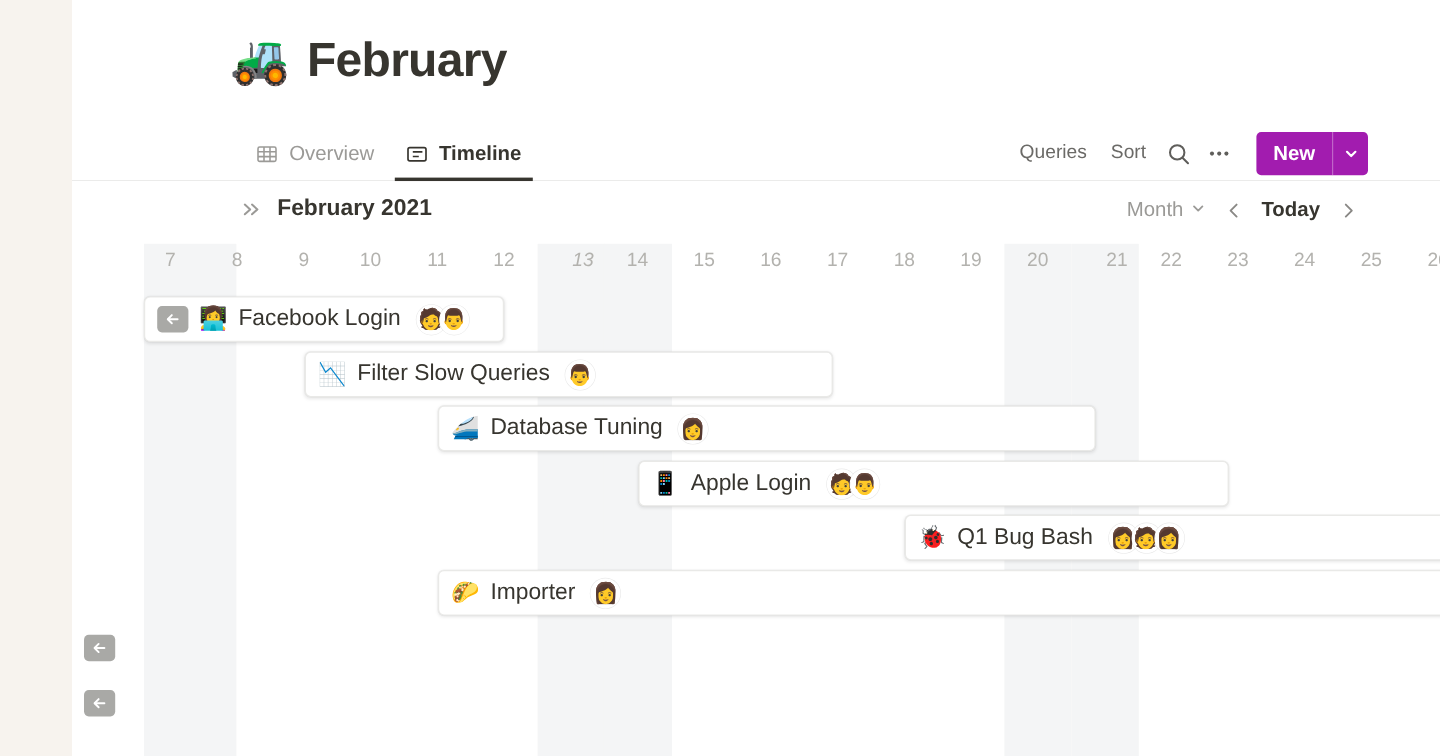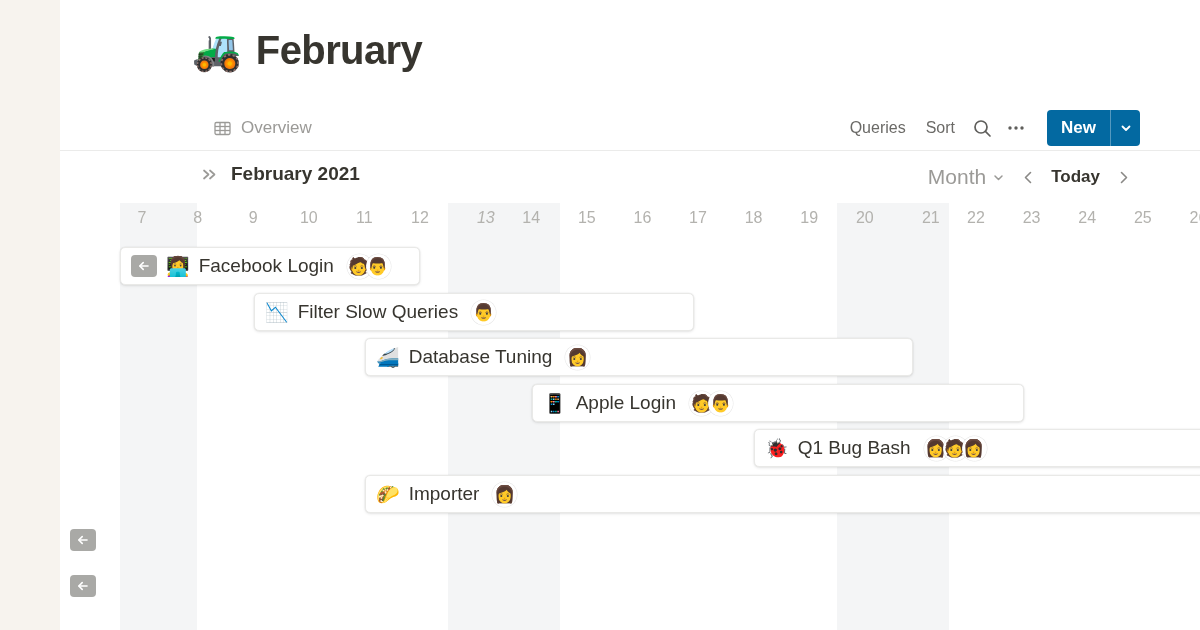--- a/index.html
+++ b/index.html
@@ -151,21 +151,21 @@
     color: #5f5e5b;
   }
 
   .new-btn-group {
     display: flex;
     align-items: stretch;
     margin-left: 14px;
     border-radius: 4px;
     overflow: hidden;
     height: 36px;
-    background: #0369a1;
+    background: #a21caf;
   }
 
   .new-btn {
     display: flex;
     align-items: center;
     padding: 0 14px;
     font-size: 17px;
     font-weight: bold;
     color: #ffffff;
     cursor: pointer;
@@ -216,21 +216,21 @@
     right: 62px; top: 10px;
     display: flex;
     align-items: center;
     gap: 0;
   }
 
   .zoom-select {
     display: flex;
     align-items: center;
     gap: 6px;
-    font-size: 21px;
+    font-size: 17px;
     color: #9b9a97;
     padding: 4px 8px;
     cursor: pointer;
     white-space: nowrap;
   }
 
   .nav-arrow {
     display: inline-flex;
     align-items: center;
     justify-content: center;
@@ -393,20 +393,30 @@
               <rect x="2" y="3.5" width="15" height="12" rx="1.4"></rect>
               <line x1="2" y1="7.5" x2="17" y2="7.5"></line>
               <line x1="2" y1="11.5" x2="17" y2="11.5"></line>
               <line x1="7" y1="3.5" x2="7" y2="15.5"></line>
               <line x1="12" y1="3.5" x2="12" y2="15.5"></line>
             </svg>
           </span>
           <span>Overview</span>
         </div>
 
+        <div class="tab active">
+          <span class="tab-icon">
+            <svg width="19" height="19" viewBox="0 0 19 19" fill="none" stroke="#37352f" stroke-width="1.4">
+              <rect x="2" y="4" width="15" height="11" rx="1.5"></rect>
+              <line x1="6" y1="7.6" x2="14" y2="7.6"></line>
+              <line x1="6" y1="11.4" x2="11" y2="11.4"></line>
+            </svg>
+          </span>
+          <span>Timeline</span>
+        </div>
 
       </div>
 
       <div class="toolbar">
         <div class="tool-text">Queries</div>
         <div class="tool-text">Sort</div>
 
         <div class="tool-icon">
           <svg width="21" height="21" viewBox="0 0 21 21" fill="none" stroke="#5f5e5b" stroke-width="1.7" stroke-linecap="round">
             <circle cx="9" cy="9" r="6"></circle>

